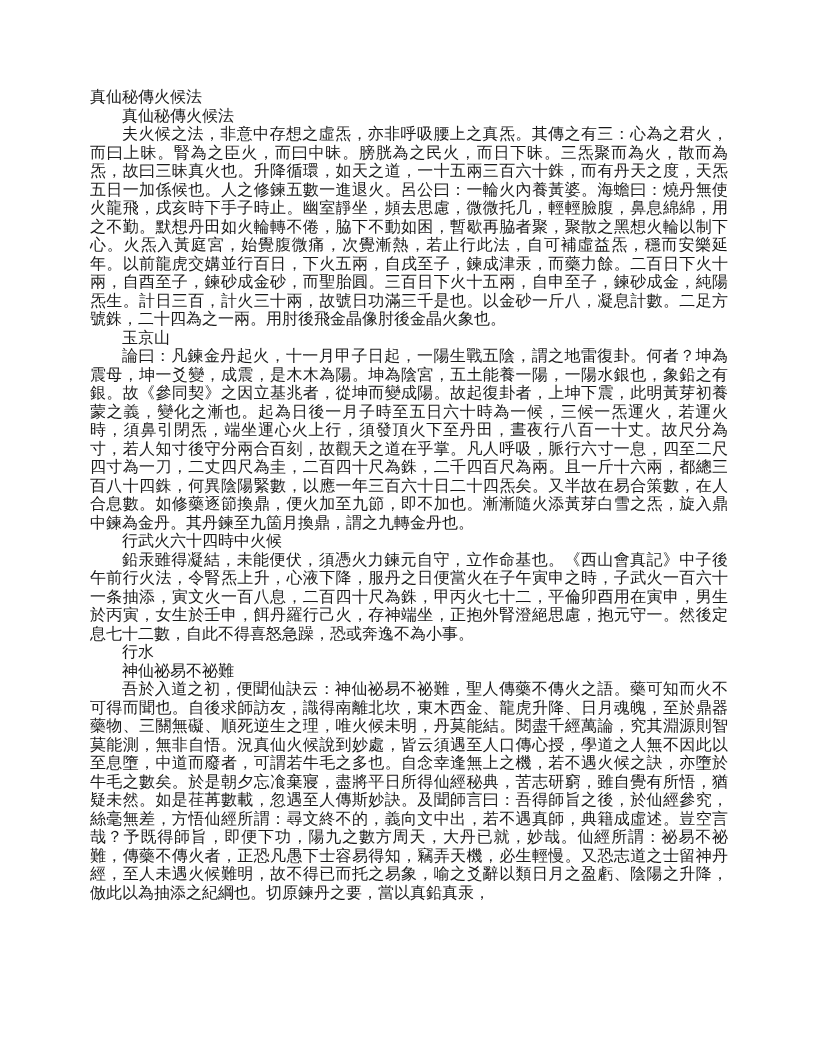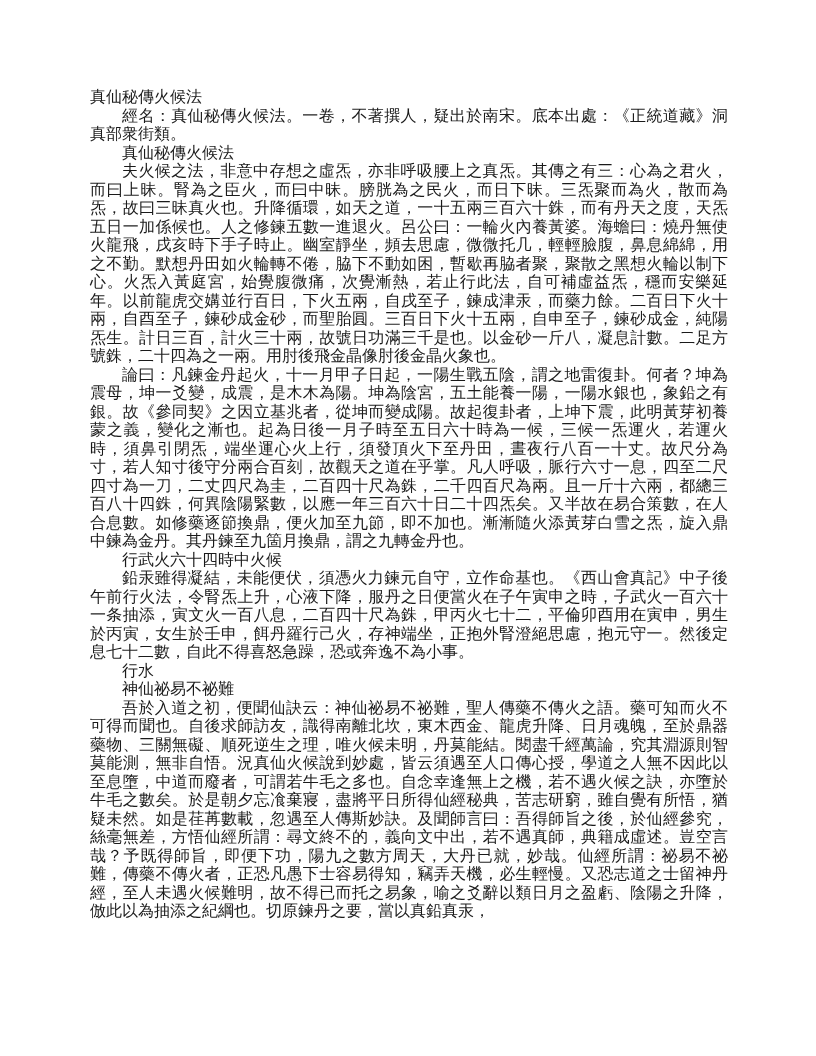--- a/index.html
+++ b/index.html
@@ -34,23 +34,23 @@
   .text-content p.indent {
     text-indent: 2em;
   }
 </style>
 </head>
 <body>
 
 <div class="page">
   <div class="text-content">
     <p>真仙秘傳火候法</p>
-    <p class="indent">經名：真仙秘傳火候法。一卷，不著撰人，疑出於南宋。底本出處：《正統道藏》洞真部衆街類。</p>
     <p class="indent">真仙秘傳火候法</p>
     <p class="indent">夫火候之法，非意中存想之虛炁，亦非呼吸腰上之真炁。其傳之有三：心為之君火，而曰上昧。腎為之臣火，而曰中昧。膀胱為之民火，而日下昧。三炁聚而為火，散而為炁，故曰三昧真火也。升降循環，如天之道，一十五兩三百六十銖，而有丹天之度，天炁五日一加係候也。人之修鍊五數一進退火。呂公曰：一輪火內養黃婆。海蟾曰：燒丹無使火龍飛，戌亥時下手子時止。幽室靜坐，頻去思慮，微微托几，輕輕臉腹，鼻息綿綿，用之不勤。默想丹田如火輪轉不倦，脇下不動如困，暫歇再脇者聚，聚散之黑想火輪以制下心。火炁入黃庭宮，始覺腹微痛，次覺漸熱，若止行此法，自可補虛益炁，穩而安樂延年。以前龍虎交媾並行百日，下火五兩，自戌至子，鍊成津汞，而藥力餘。二百日下火十兩，自酉至子，鍊砂成金砂，而聖胎圓。三百日下火十五兩，自申至子，鍊砂成金，純陽炁生。計日三百，計火三十兩，故號日功滿三千是也。以金砂一斤八，凝息計數。二足方號銖，二十四為之一兩。用肘後飛金晶像肘後金晶火象也。</p>
+    <p class="indent">玉京山</p>
     <p class="indent">論曰：凡鍊金丹起火，十一月甲子日起，一陽生戰五陰，謂之地雷復卦。何者？坤為震母，坤一爻變，成震，是木木為陽。坤為陰宮，五土能養一陽，一陽水銀也，象鉛之有銀。故《參同契》之因立基兆者，從坤而變成陽。故起復卦者，上坤下震，此明黃芽初養蒙之義，變化之漸也。起為日後一月子時至五日六十時為一候，三候一炁運火，若運火時，須鼻引閉炁，端坐運心火上行，須發頂火下至丹田，晝夜行八百一十丈。故尺分為寸，若人知寸後守分兩合百刻，故觀天之道在乎掌。凡人呼吸，脈行六寸一息，四至二尺四寸為一刀，二丈四尺為圭，二百四十尺為銖，二千四百尺為兩。且一斤十六兩，都總三百八十四銖，何異陰陽緊數，以應一年三百六十日二十四炁矣。又半故在易合策數，在人合息數。如修藥逐節換鼎，便火加至九節，即不加也。漸漸隨火添黃芽白雪之炁，旋入鼎中鍊為金丹。其丹鍊至九箇月換鼎，謂之九轉金丹也。</p>
     <p class="indent">行武火六十四時中火候</p>
     <p class="indent">鉛汞雖得凝結，未能便伏，須憑火力鍊元自守，立作命基也。《西山會真記》中子後午前行火法，令腎炁上升，心液下降，服丹之日便當火在子午寅申之時，子武火一百六十一条抽添，寅文火一百八息，二百四十尺為銖，甲丙火七十二，平倫卯酉用在寅申，男生於丙寅，女生於壬申，餌丹羅行己火，存神端坐，正抱外腎澄絕思慮，抱元守一。然後定息七十二數，自此不得喜怒急躁，恐或奔逸不為小事。</p>
     <p class="indent">行水</p>
     <p class="indent">神仙祕易不祕難</p>
     <p class="indent">吾於入道之初，便聞仙訣云：神仙祕易不祕難，聖人傳藥不傳火之語。藥可知而火不可得而聞也。自後求師訪友，識得南離北坎，東木西金、龍虎升降、日月魂魄，至於鼎器藥物、三關無礙、順死逆生之理，唯火候未明，丹莫能結。閱盡千經萬論，究其淵源則智莫能測，無非自悟。況真仙火候說到妙處，皆云須遇至人口傳心授，學道之人無不因此以至息墮，中道而廢者，可謂若牛毛之多也。自念幸逢無上之機，若不遇火候之訣，亦墮於牛毛之數矣。於是朝夕忘飡棄寢，盡將平日所得仙經秘典，苦志研窮，雖自覺有所悟，猶疑未然。如是荏苒數載，忽遇至人傳斯妙訣。及聞師言曰：吾得師旨之後，於仙經參究，絲毫無差，方悟仙經所謂：尋文終不的，義向文中出，若不遇真師，典籍成虛述。豈空言哉？予既得師旨，即便下功，陽九之數方周天，大丹已就，妙哉。仙經所謂：祕易不祕難，傳藥不傳火者，正恐凡愚下士容易得知，竊弄天機，必生輕慢。又恐志道之士留神丹經，至人未遇火候難明，故不得已而托之易象，喻之爻辭以類日月之盈虧、陰陽之升降，倣此以為抽添之紀綱也。切原鍊丹之要，當以真鉛真汞，</p>
   </div>
 </div>
 
 </body></html>

